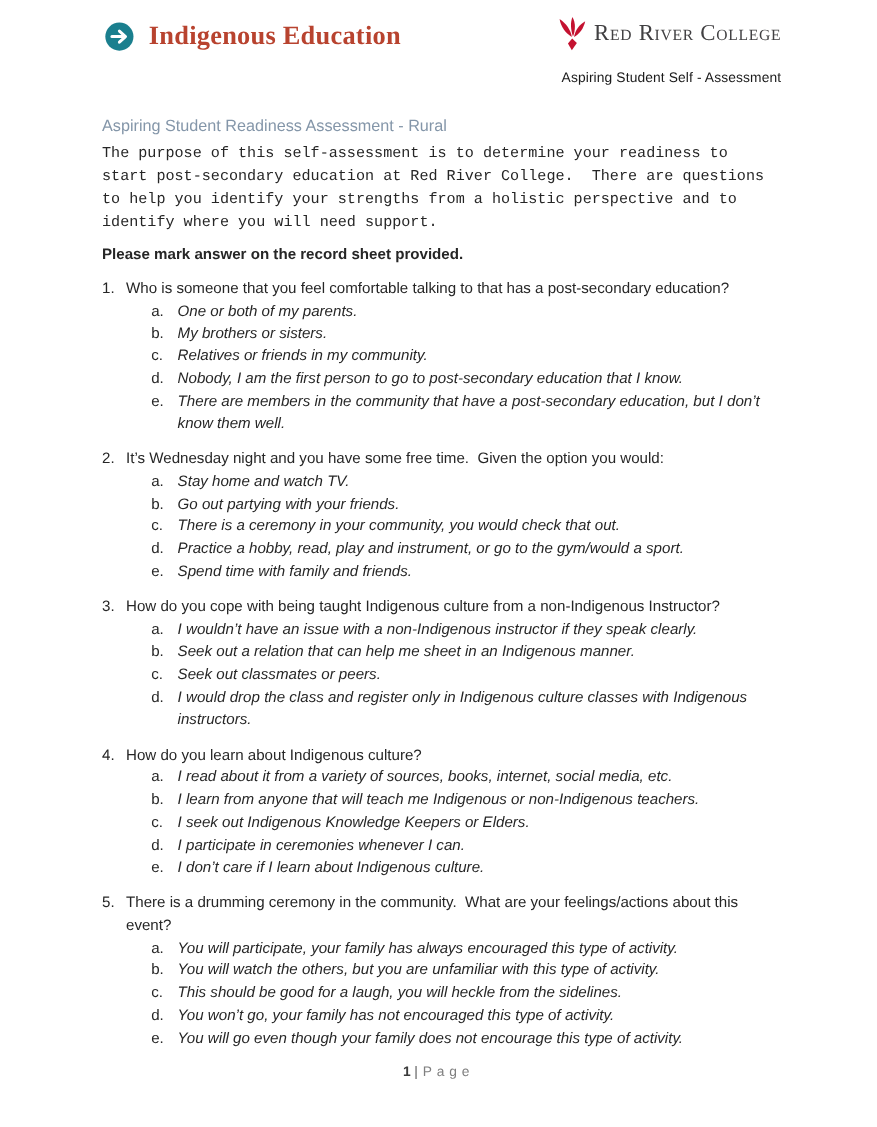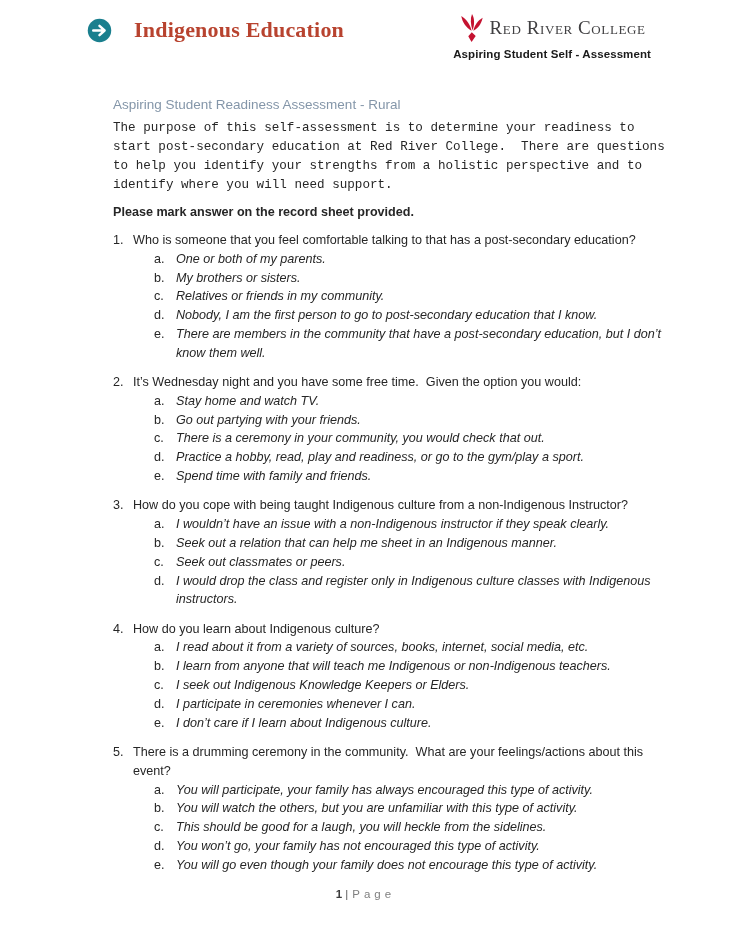--- a/index.html
+++ b/index.html
@@ -11,47 +11,47 @@
     color: #262626;
     position: relative;
     overflow: hidden;
   }
 
   
   .header { position: absolute; top: 0; left: 0; right: 0; height: 80px; }
 
   .program-brand {
     position: absolute; left: 87px; top: 17px;
-    display: flex; align-items: center; gap: 22px;
+    display: flex; align-items: center; gap: 12px;
   }
   .arrow-badge { width: 25px; height: 25px; display: block; }
   .program-name {
     font-family: "Liberation Serif", serif;
     font-weight: bold; font-size: 22px;
     color: #b8432f; letter-spacing: 0.2px;
     white-space: nowrap;
   }
 
   .college-brand { position: absolute; right: 80px; top: 13px; text-align: right; }
   .college-row { display: flex; align-items: center; justify-content: center; gap: 5px; }
   .college-logo { width: 26px; height: 30px; display: block; }
   .college-name {
     font-family: "Liberation Serif", serif;
     font-variant: small-caps;
     font-size: 19px; color: #414042;
     letter-spacing: 0.6px; white-space: nowrap;
   }
   .college-subtitle {
-    margin-top: 5px;
-    font-size: 11.5px; font-weight: bold; color: #1a1a1a;
+    margin-top: 16px;
+    font-size: 11.5px; font-weight: normal; color: #1a1a1a;
     letter-spacing: 0.1px;
   }
 
   
-  .content { position: absolute; top: 97px; left: 85px; width: 566px; margin-left: 28px; }
+  .content { position: absolute; top: 97px; left: 85px; width: 566px; }
 
   .doc-title {
     color: #8496a9; font-size: 13.5px; font-weight: normal;
     margin: 0 0 7px 0; line-height: 15px;
   }
   .intro {
     font-size: 12.6px; line-height: 19px;
     white-space: pre-wrap;
     margin: 0 0 8px 0;
     font-family: Liberation Mono, monospace;
@@ -165,21 +165,21 @@
     <span class="opt-text">Go out partying with your friends.</span>
   </div>
 
   <div class="option">
     <span class="opt-letter">c.</span>
     <span class="opt-text">There is a ceremony in your community, you would check that out.</span>
   </div>
 
   <div class="option">
     <span class="opt-letter">d.</span>
-    <span class="opt-text">Practice a hobby, read, play and readiness, or go to the gym/play a sport.</span>
+    <span class="opt-text">Practice a hobby, read, play and instrument, or go to the gym/would a sport.</span>
   </div>
 
   <div class="option">
     <span class="opt-letter">e.</span>
     <span class="opt-text">Spend time with family and friends.</span>
   </div>
 </div>
   </div>
 
   <div class="question">

